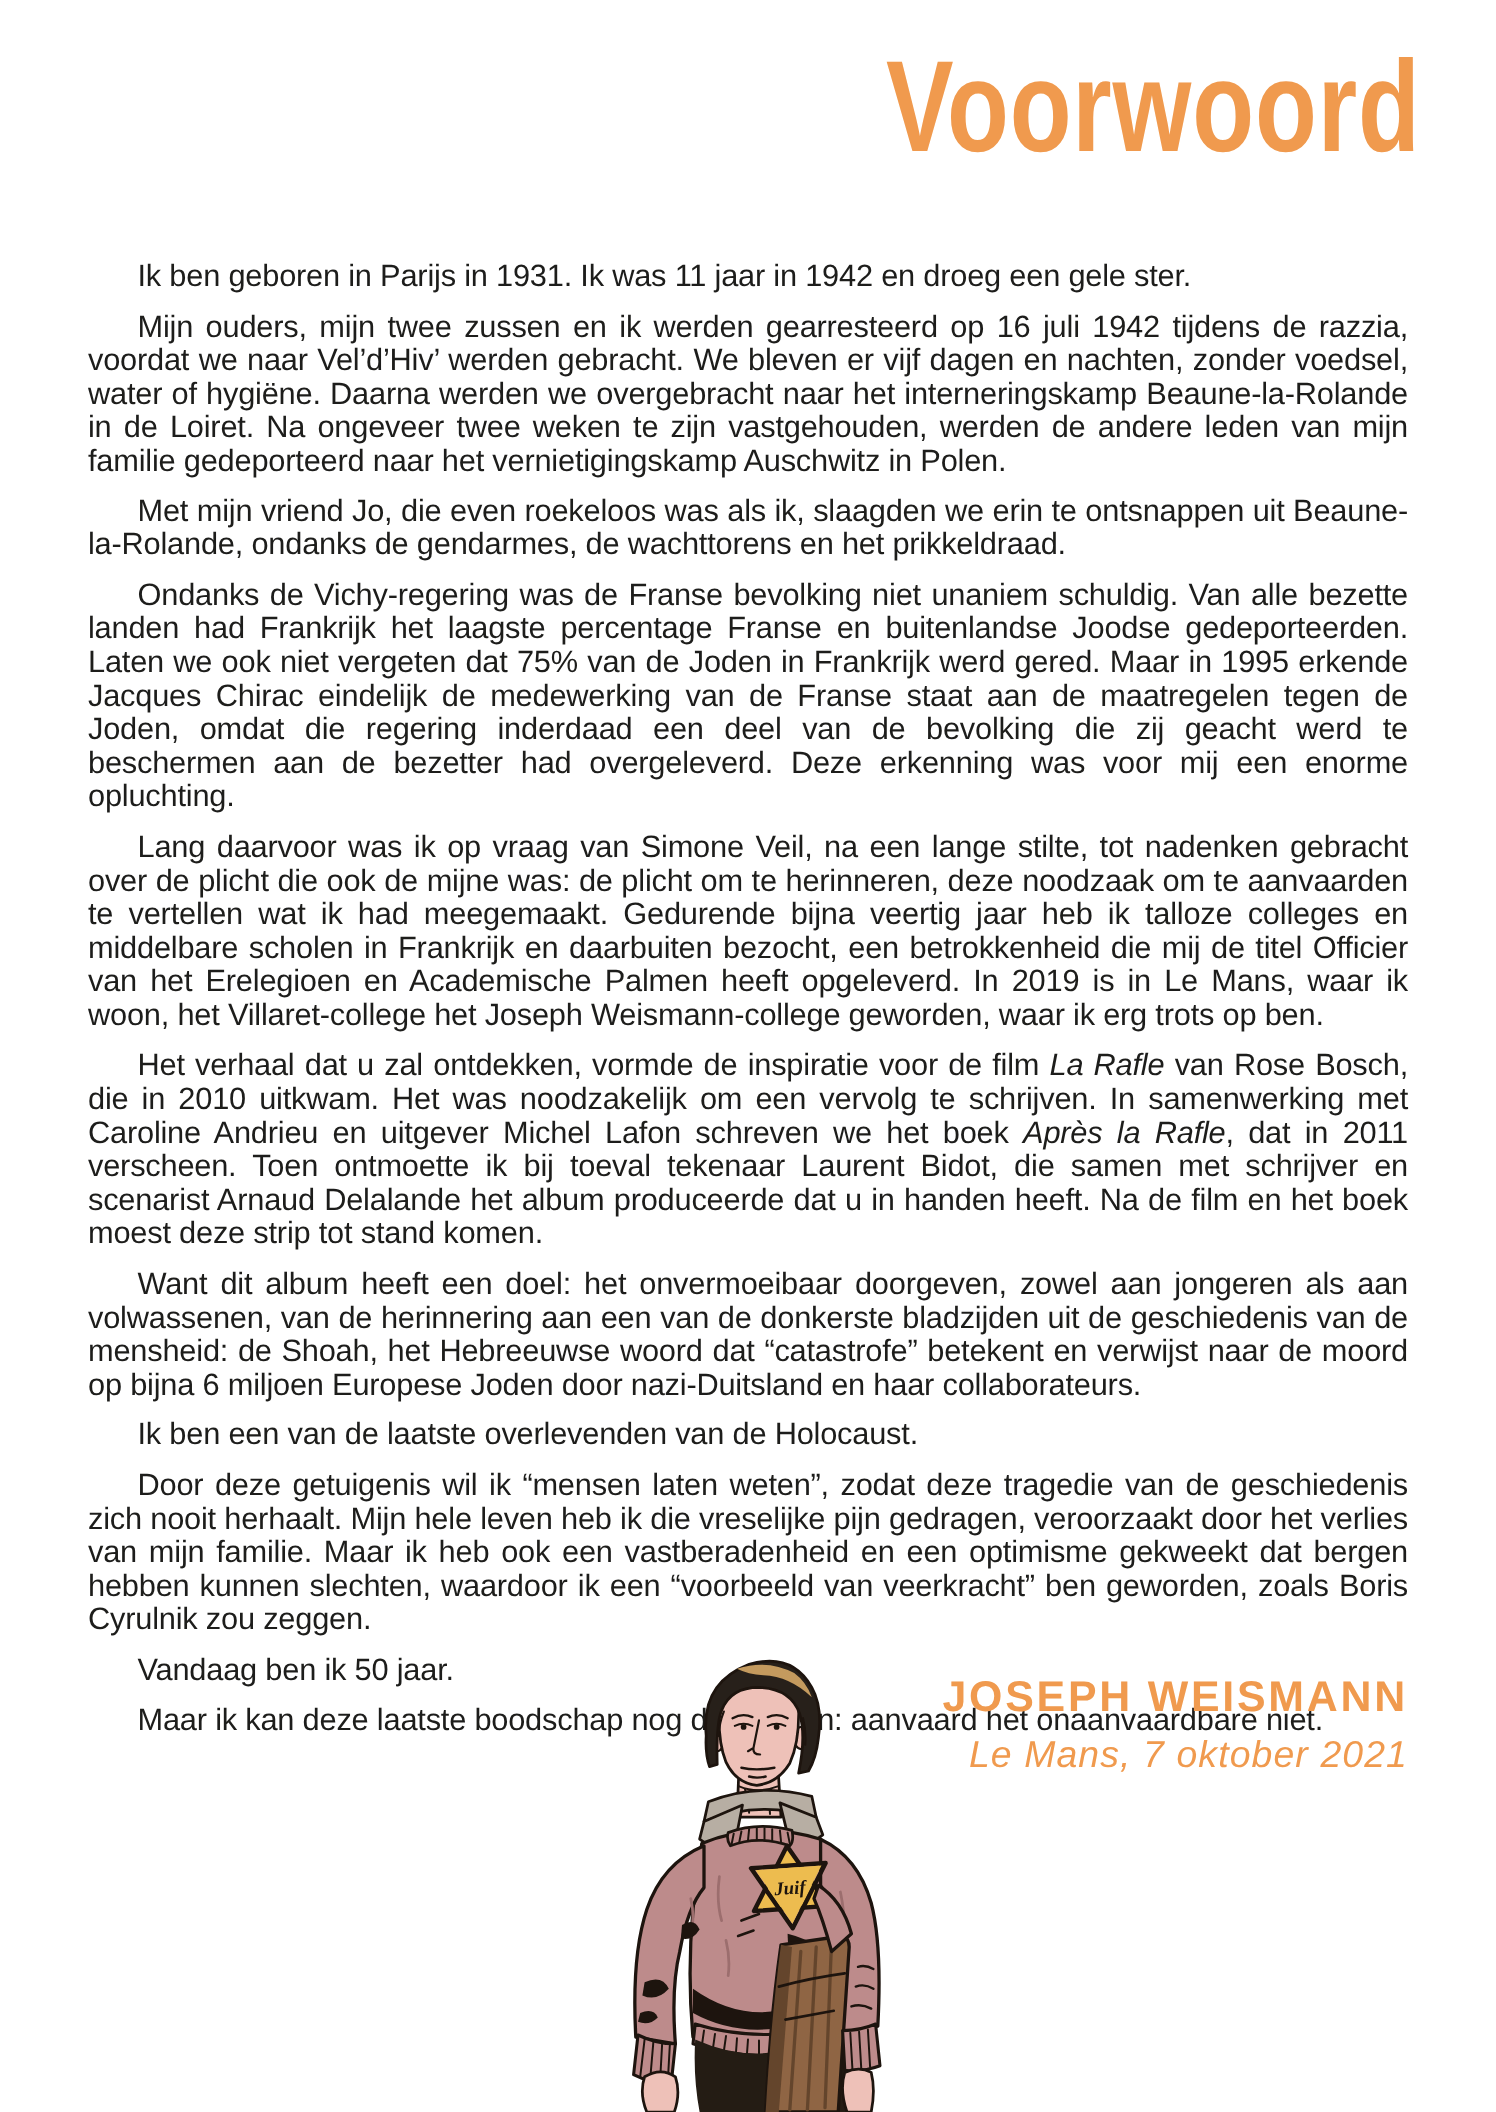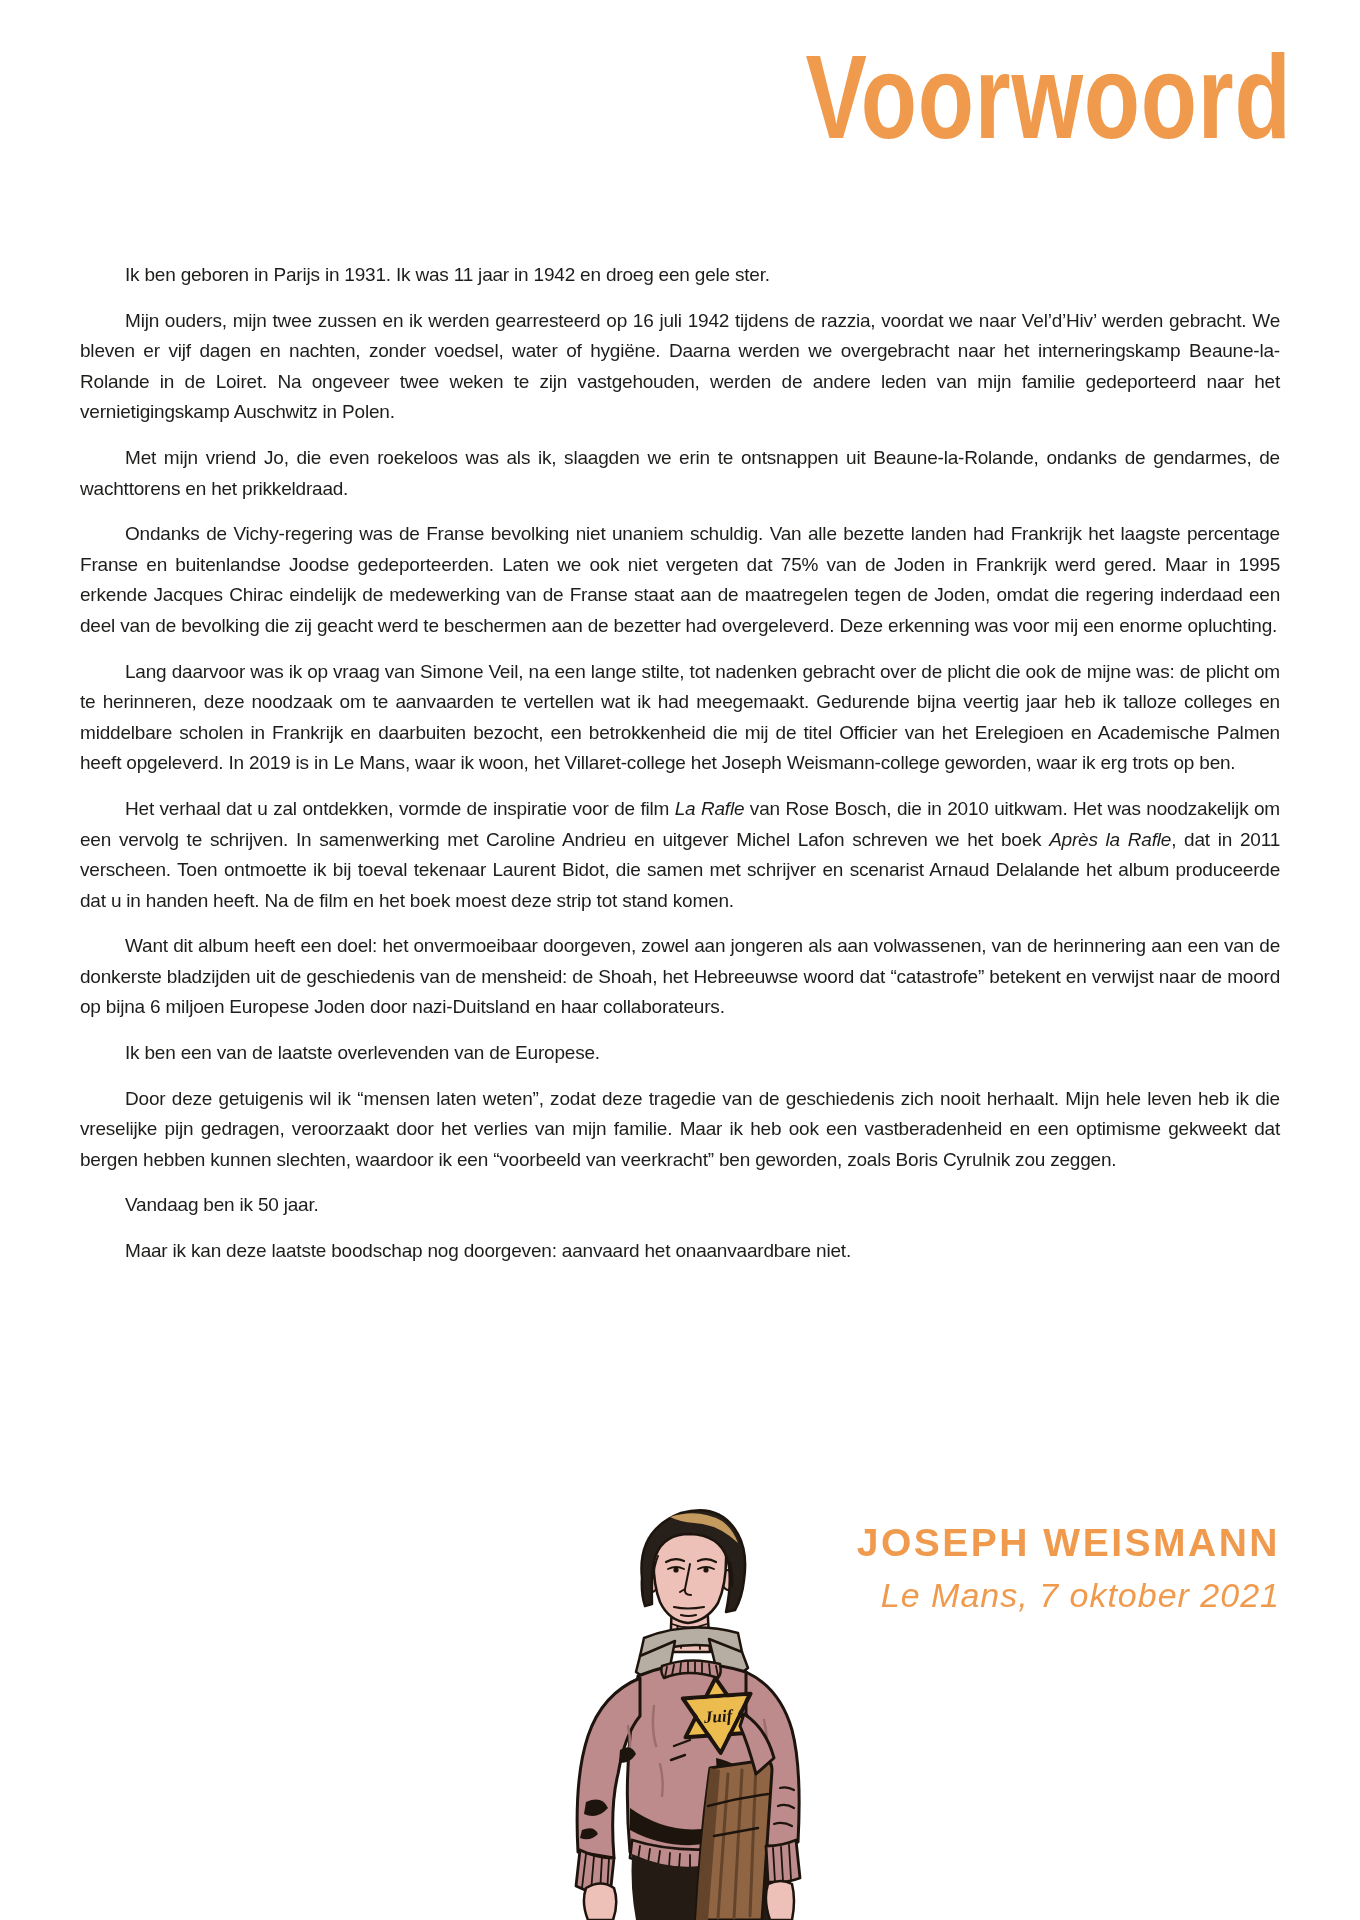--- a/index.html
+++ b/index.html
@@ -16,22 +16,22 @@
   }
   .title {
     display: inline-block;
     font-size: 118px; font-weight: bold; letter-spacing: 1px;
     color: var(--accent, #f09a4e);
     transform: scaleX(0.78);
     transform-origin: center;
   }
   
   .body-text {
-    position: absolute; left: 80px; top: 260px; width: 1200px;
-    font-size: 19px; line-height: 30.6px;
+    position: absolute; left: 80px; top: 236px; width: 1200px;
+    font-size: 28px; line-height: 30.6px;
     text-align: justify; letter-spacing: -0.2px;
   }
   .para { margin: 0 0 15px 0; text-indent: 45px; }
   .para .it { font-style: italic; }
   
   .signature {
     position: absolute; right: 80px; top: 1522px;
     text-align: right; color: var(--accent, #f09a4e);
   }
   .sig-name {
@@ -75,21 +75,21 @@
 </div>
 
 <div class="body-text">
     <p class="para"><span>Ik ben geboren in Parijs in 1931. Ik was 11 jaar in 1942 en droeg een gele ster.</span></p>
     <p class="para"><span>Mijn ouders, mijn twee zussen en ik werden gearresteerd op 16 juli 1942 tijdens de razzia, voordat we naar Vel’d’Hiv’ werden gebracht. We bleven er vijf dagen en nachten, zonder voedsel, water of hygiëne. Daarna werden we overgebracht naar het interneringskamp Beaune-la-Rolande in de Loiret. Na ongeveer twee weken te zijn vastgehouden, werden de andere leden van mijn familie gedeporteerd naar het vernietigingskamp Auschwitz in Polen.</span></p>
     <p class="para"><span>Met mijn vriend Jo, die even roekeloos was als ik, slaagden we erin te ontsnappen uit Beaune-la-Rolande, ondanks de gendarmes, de wachttorens en het prikkeldraad.</span></p>
     <p class="para"><span>Ondanks de Vichy-regering was de Franse bevolking niet unaniem schuldig. Van alle bezette landen had Frankrijk het laagste percentage Franse en buitenlandse Joodse gedeporteerden. Laten we ook niet vergeten dat 75% van de Joden in Frankrijk werd gered. Maar in 1995 erkende Jacques Chirac eindelijk de medewerking van de Franse staat aan de maatregelen tegen de Joden, omdat die regering inderdaad een deel van de bevolking die zij geacht werd te beschermen aan de bezetter had overgeleverd. Deze erkenning was voor mij een enorme opluchting.</span></p>
     <p class="para"><span>Lang daarvoor was ik op vraag van Simone Veil, na een lange stilte, tot nadenken gebracht over de plicht die ook de mijne was: de plicht om te herinneren, deze noodzaak om te aanvaarden te vertellen wat ik had meegemaakt. Gedurende bijna veertig jaar heb ik talloze colleges en middelbare scholen in Frankrijk en daarbuiten bezocht, een betrokkenheid die mij de titel Officier van het Erelegioen en Academische Palmen heeft opgeleverd. In 2019 is in Le Mans, waar ik woon, het Villaret-college het Joseph Weismann-college geworden, waar ik erg trots op ben.</span></p>
     <p class="para"><span>Het verhaal dat u zal ontdekken, vormde de inspiratie voor de film </span><span class="it">La Rafle</span><span> van Rose Bosch, die in 2010 uitkwam. Het was noodzakelijk om een vervolg te schrijven. In samenwerking met Caroline Andrieu en uitgever Michel Lafon schreven we het boek </span><span class="it">Après la Rafle</span><span>, dat in 2011 verscheen. Toen ontmoette ik bij toeval tekenaar Laurent Bidot, die samen met schrijver en scenarist Arnaud Delalande het album produceerde dat u in handen heeft. Na de film en het boek moest deze strip tot stand komen.</span></p>
     <p class="para"><span>Want dit album heeft een doel: het onvermoeibaar doorgeven, zowel aan jongeren als aan volwassenen, van de herinnering aan een van de donkerste bladzijden uit de geschiedenis van de mensheid: de Shoah, het Hebreeuwse woord dat “catastrofe” betekent en verwijst naar de moord op bijna 6 miljoen Europese Joden door nazi-Duitsland en haar collaborateurs.</span></p>
-    <p class="para"><span>Ik ben een van de laatste overlevenden van de Europese.</span></p>
+    <p class="para"><span>Ik ben een van de laatste overlevenden van de Holocaust.</span></p>
     <p class="para"><span>Door deze getuigenis wil ik “mensen laten weten”, zodat deze tragedie van de geschiedenis zich nooit herhaalt. Mijn hele leven heb ik die vreselijke pijn gedragen, veroorzaakt door het verlies van mijn familie. Maar ik heb ook een vastberadenheid en een optimisme gekweekt dat bergen hebben kunnen slechten, waardoor ik een “voorbeeld van veerkracht” ben geworden, zoals Boris Cyrulnik zou zeggen.</span></p>
     <p class="para"><span>Vandaag ben ik 50 jaar.</span></p>
     <p class="para"><span>Maar ik kan deze laatste boodschap nog doorgeven: aanvaard het onaanvaardbare niet.</span></p>
   </div>
 
 <div class="signature">
   <div class="sig-name">JOSEPH WEISMANN</div>
   <div class="sig-date">Le Mans, 7 oktober 2021</div>
 </div>
 

